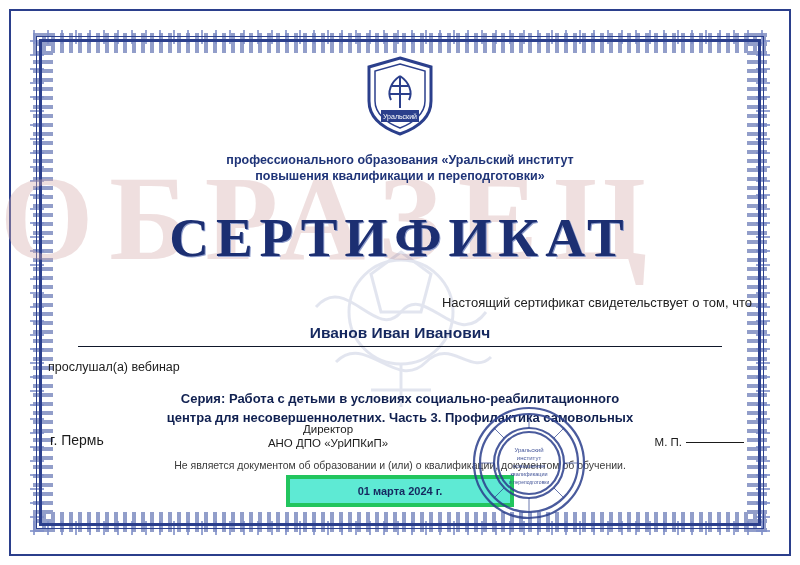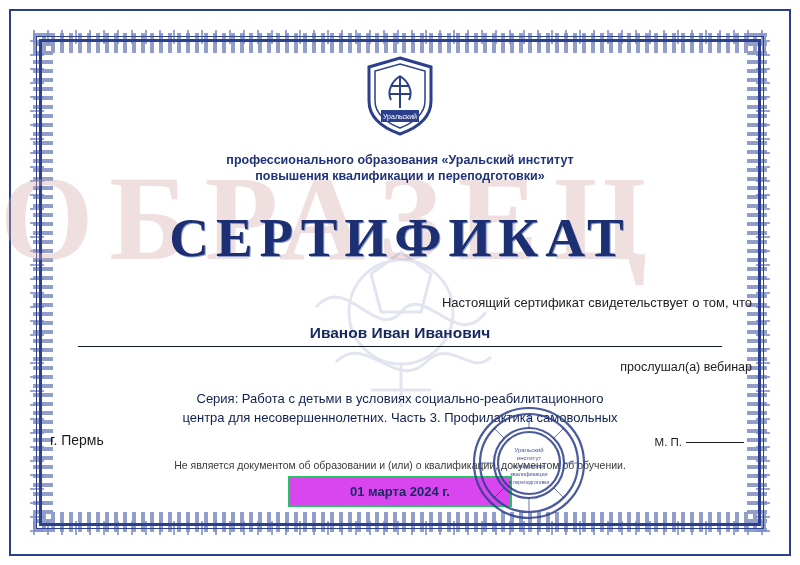--- a/index.html
+++ b/index.html
@@ -156,31 +156,31 @@
     padding-bottom: 4px;
   }
   .name {
     color: #15285f;
     font-size: 15.5px;
     font-weight: bold;
   }
 
   .listened {
     margin-top: 13px;
-    text-align: right;
+    text-align: left;
     color: #202020;
     font-size: 12.5px;
   }
 
   .course {
     margin: 15px 40px 0 40px;
     text-align: center;
     color: #102050;
     font-size: 13px;
-    font-weight: normal;
+    font-weight: bold;
     line-height: 19px;
   }
 
   .footer {
     position: absolute;
     left: 0;
     right: 0;
     bottom: 48px;
   }
   .sign-row {
@@ -225,24 +225,24 @@
     color: #3a3a3a;
   }
 
   .date-box {
     position: absolute;
     left: 50%;
     transform: translateX(-50%);
     bottom: -36px;
     min-width: 180px;
     padding: 6px 20px;
-    border: 2px solid #22c55e;
-    background: #d946ef;
-    text-align: center;
-    font-size: 13px;
+    border: 4px solid #22c55e;
+    background: #5eead4;
+    text-align: center;
+    font-size: 11px;
     font-weight: bold;
     color: #15285f;
   }
 
   
   .seal {
     position: absolute;
     left: 470px;
     top: 404px;
     width: 118px;
@@ -310,20 +310,24 @@
     <div class="listened">прослушал(а) вебинар</div>
 
     <div class="course">
       <div>Серия: Работа с детьми в условиях социально-реабилитационного</div>
       <div>центра для несовершеннолетних. Часть 3. Профилактика самовольных</div>
     </div>
 
     <div class="footer">
       <div class="sign-row">
         <div class="city">г. Пермь</div>
+        <div class="director">
+          <div>Директор</div>
+          <div>АНО ДПО «УрИПКиП»</div>
+        </div>
         <div class="mp">
           <span>М. П.</span><span class="rule"></span>
         </div>
       </div>
       <div class="disclaimer">Не является документом об образовании и (или) о квалификации, документом об обучении.</div>
       <div class="date-box">01 марта 2024 г.</div>
     </div>
 
   </div>
 

